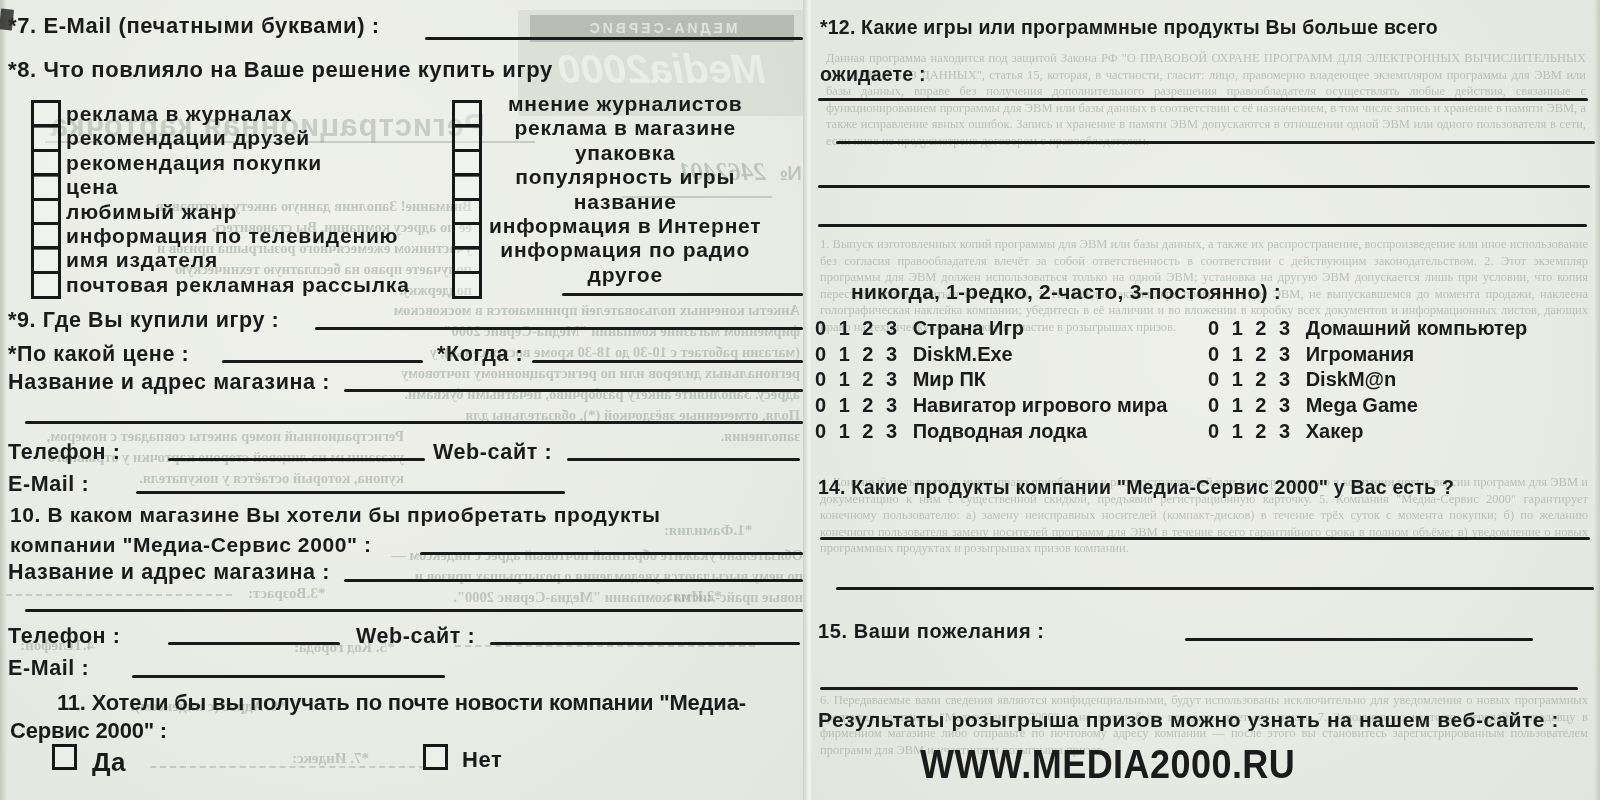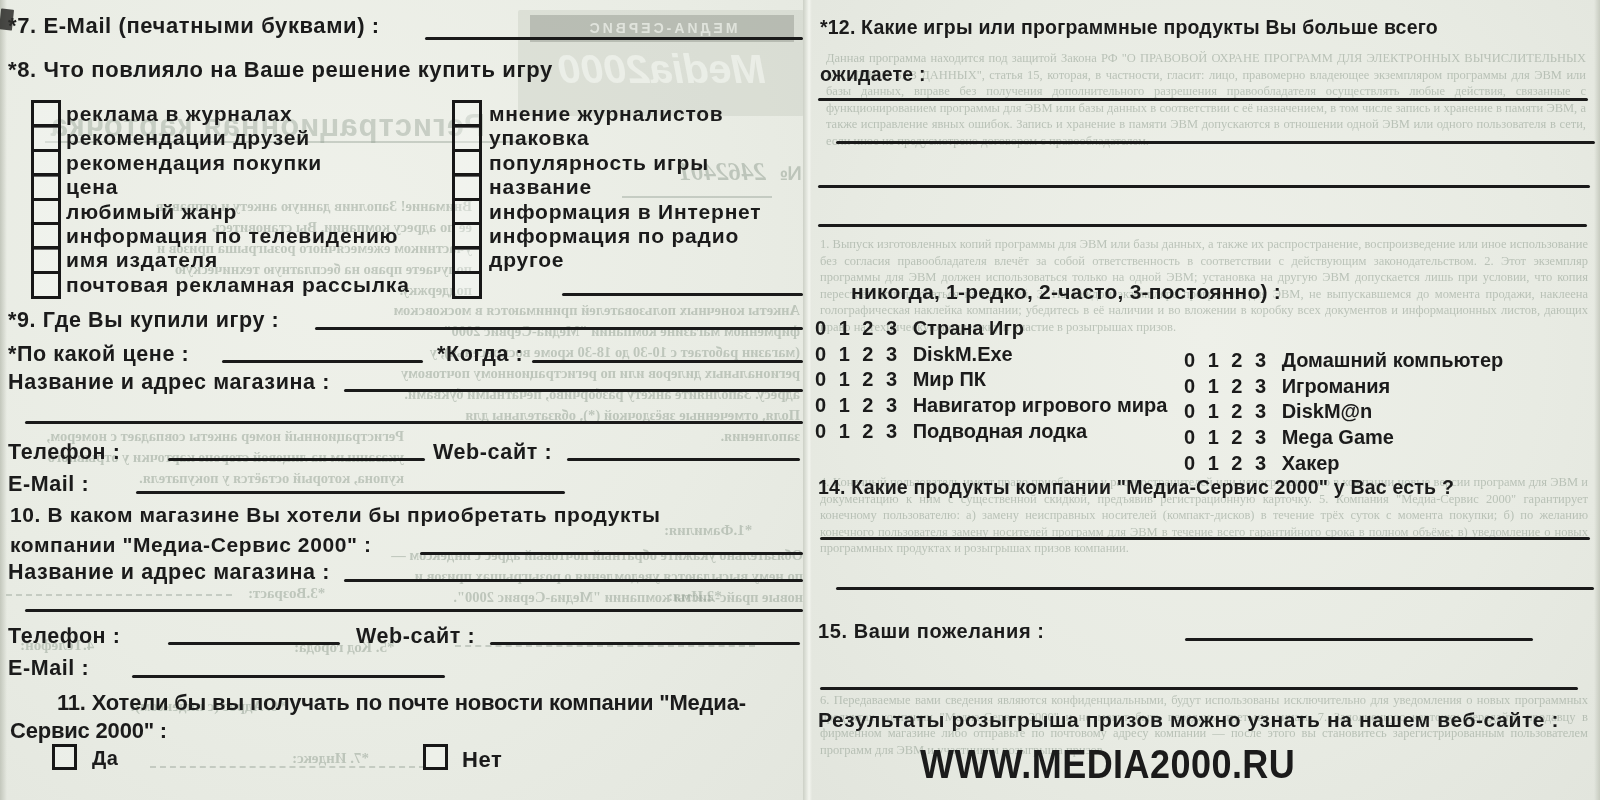--- a/index.html
+++ b/index.html
@@ -117,22 +117,23 @@
     <div class="ladder" style="left:452px;top:100px;">
       <div class="cell"></div>
         <div class="cell"></div>
         <div class="cell"></div>
         <div class="cell"></div>
         <div class="cell"></div>
         <div class="cell"></div>
         <div class="cell"></div>
         <div class="cell"></div>
     </div>
-    <div class="cbcol" style="left:489px;top:102px;">
+    <div class="cbcol" style="left:489px;top:92px;text-align:center;">
       <div>мнение журналистов</div>
+      <div>реклама в магазине</div>
       <div>упаковка</div>
       <div>популярность игры</div>
       <div>название</div>
       <div>информация в Интернет</div>
       <div>информация по радио</div>
       <div>другое</div>
     </div>
     <div class="rule" style="left:562px;top:293px;width:241px;"></div>
 
     <div class="t" style="left:8px;top:308px;font-size:21.5px;">*9. Где Вы купили игру :</div>
@@ -167,21 +168,21 @@
     <div class="rule" style="left:168px;top:642px;width:172px;"></div>
     <div class="t" style="left:356px;top:624px;font-size:21.5px;">Web-сайт :</div>
     <div class="rule" style="left:490px;top:642px;width:310px;"></div>
 
     <div class="t" style="left:8px;top:656px;font-size:21.5px;">E-Mail :</div>
     <div class="rule" style="left:132px;top:675px;width:313px;"></div>
 
     <div class="t" style="left:10px;top:690px;font-size:22px;letter-spacing:-.2px;margin-left:47px;">11. Хотели бы вы получать по почте новости компании "Медиа-</div>
     <div class="t" style="left:10px;top:718px;font-size:22px;letter-spacing:-.2px;">Сервис 2000" :</div>
     <div class="box" style="left:52px;top:744px;"></div>
-    <div class="t" style="left:92px;top:747px;font-size:20px;">Да</div>
+    <div class="t" style="left:92px;top:747px;font-size:26px;">Да</div>
     <div class="box" style="left:423px;top:744px;"></div>
     <div class="t" style="left:462px;top:747px;font-size:22px;">Нет</div>
   </div>
 
   <div class="seam"></div>
 
   <div class="panel-r">
 
     <div class="bl blpar" style="left:14px;top:50px;width:760px;height:182px;">Данная программа находится под защитой Закона РФ "О ПРАВОВОЙ ОХРАНЕ ПРОГРАММ ДЛЯ ЭЛЕКТРОННЫХ ВЫЧИСЛИТЕЛЬНЫХ МАШИН И БАЗ ДАННЫХ", статья 15, которая, в частности, гласит: лицо, правомерно владеющее экземпляром программы для ЭВМ или базы данных, вправе без получения дополнительного разрешения правообладателя осуществлять любые действия, связанные с функционированием программы для ЭВМ или базы данных в соответствии с её назначением, в том числе запись и хранение в памяти ЭВМ, а также исправление явных ошибок. Запись и хранение в памяти ЭВМ допускаются в отношении одной ЭВМ или одного пользователя в сети, если иное не предусмотрено договором с правообладателем.</div>
     <div class="bl blpar" style="left:8px;top:236px;width:768px;height:232px;">1. Выпуск изготовленных копий программы для ЭВМ или базы данных, а также их распространение, воспроизведение или иное использование без согласия правообладателя влечёт за собой ответственность в соответствии с действующим законодательством. 2. Этот экземпляр программы для ЭВМ должен использоваться только на одной ЭВМ; установка на другую ЭВМ допускается лишь при условии, что копия перестаёт использоваться на прежней. 3. На каждом экземпляре программы для ЭВМ, не выпускавшемся до момента продажи, наклеена голографическая наклейка компании; убедитесь в её наличии и во вложении в коробку всех документов и информационных листов, дающих право на техническую поддержку и участие в розыгрышах призов.</div>
@@ -197,21 +198,21 @@
 
     <div class="t" style="left:0;top:280px;font-size:21px;letter-spacing:.2px;margin-left:39px;">никогда, 1-редко, 2-часто, 3-постоянно) :</div>
 
     <div class="rcol" style="left:3px;top:316px;">
       <div><span class="sc">0 1 2 3</span><span>Страна Игр</span></div>
       <div><span class="sc">0 1 2 3</span><span>DiskM.Exe</span></div>
       <div><span class="sc">0 1 2 3</span><span>Мир ПК</span></div>
       <div><span class="sc">0 1 2 3</span><span>Навигатор игрового мира</span></div>
       <div><span class="sc">0 1 2 3</span><span>Подводная лодка</span></div>
     </div>
-    <div class="rcol" style="left:372px;top:316px;margin-top:32px;">
+    <div class="rcol" style="left:396px;top:316px;">
       <div><span class="sc">0 1 2 3</span><span>Домашний компьютер</span></div>
       <div><span class="sc">0 1 2 3</span><span>Игромания</span></div>
       <div><span class="sc">0 1 2 3</span><span>DiskM@n</span></div>
       <div><span class="sc">0 1 2 3</span><span>Mega Game</span></div>
       <div><span class="sc">0 1 2 3</span><span>Хакер</span></div>
     </div>
 
     <div class="t" style="left:6px;top:476px;font-size:19.5px;letter-spacing:.2px;">14. Какие продукты компании "Медиа-Сервис 2000" у Вас есть ?</div>
     <div class="rule" style="left:8px;top:537px;width:770px;"></div>
     <div class="rule" style="left:24px;top:587px;width:758px;"></div>

